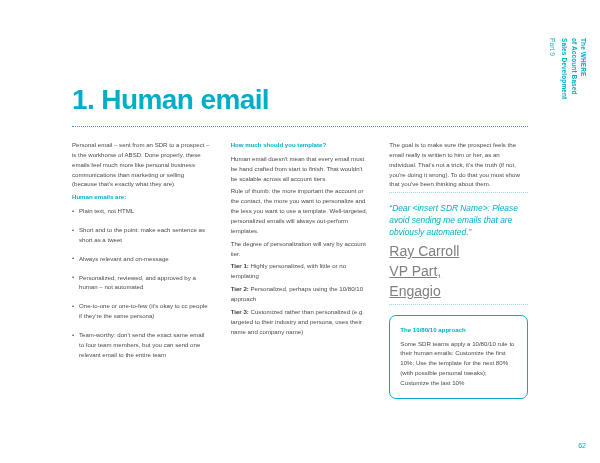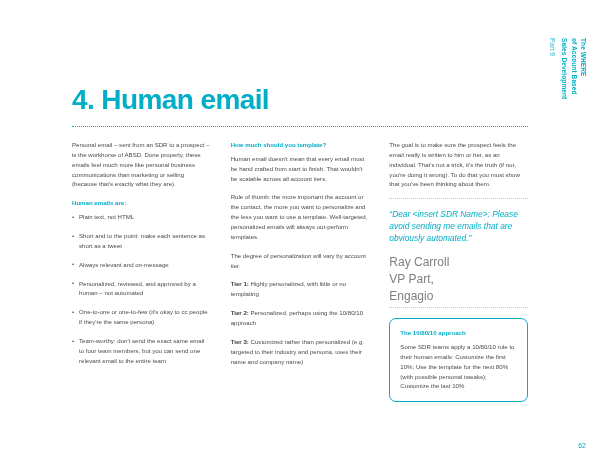--- a/index.html
+++ b/index.html
@@ -77,21 +77,21 @@
     display: flex;
     gap: 20px;
   }
   .col {
     width: 139px;
     font-size: 6.1px;
     line-height: 1.62;
     color: #4a4a4a;
   }
   .col p {
-    margin: 0 0 9px 0;
+    margin: 0 0 3px 0;
   }
   .col .subhead {
     color: #00aec7;
     font-weight: bold;
     margin: 0 0 4px 0;
   }
   .bullets {
     list-style: none;
     margin: 0;
     padding: 0;
@@ -117,23 +117,24 @@
   
   .quote {
     font-style: italic;
     color: #00aec7;
     font-size: 8.4px;
     line-height: 1.42;
     margin: 4px 0 8px 0;
   }
   .quote-attrib {
     color: #7f7f7f;
-    font-size: 12px;
+    font-size: 14px;
     line-height: 1.42;
     margin-bottom: 0;
+    text-decoration: underline;
   }
   .quote-divider {
     border-top: 1px dotted #9ad9e2;
     margin: 2px 0 10px 0;
     height: 0;
   }
 
   
   .callout {
     border: 1px solid #00aec7;
@@ -169,21 +170,21 @@
 
   <div class="side-tab">
     <div class="vtext title">
       <span>The WHERE</span><br>
       <span>of Account Based</span><br>
       <span>Sales Development</span>
     </div>
     <div class="vtext part">Part 9</div>
   </div>
 
-  <div class="page-title">4. Human email</div>
+  <div class="page-title">1. Human email</div>
   <div class="dotted-rule"></div>
 
   <div class="cols">
 
     <div class="col">
       <p>Personal email – sent from an SDR to a prospect – is the workhorse of ABSD. Done properly, these emails feel much more like personal business communications than marketing or selling (because that's exactly what they are).</p>
       <p class="subhead">Human emails are:</p>
       <ul class="bullets">
         <li>Plain text, not HTML</li>
         <li>Short and to the point: make each sentence as short as a tweet</li>

